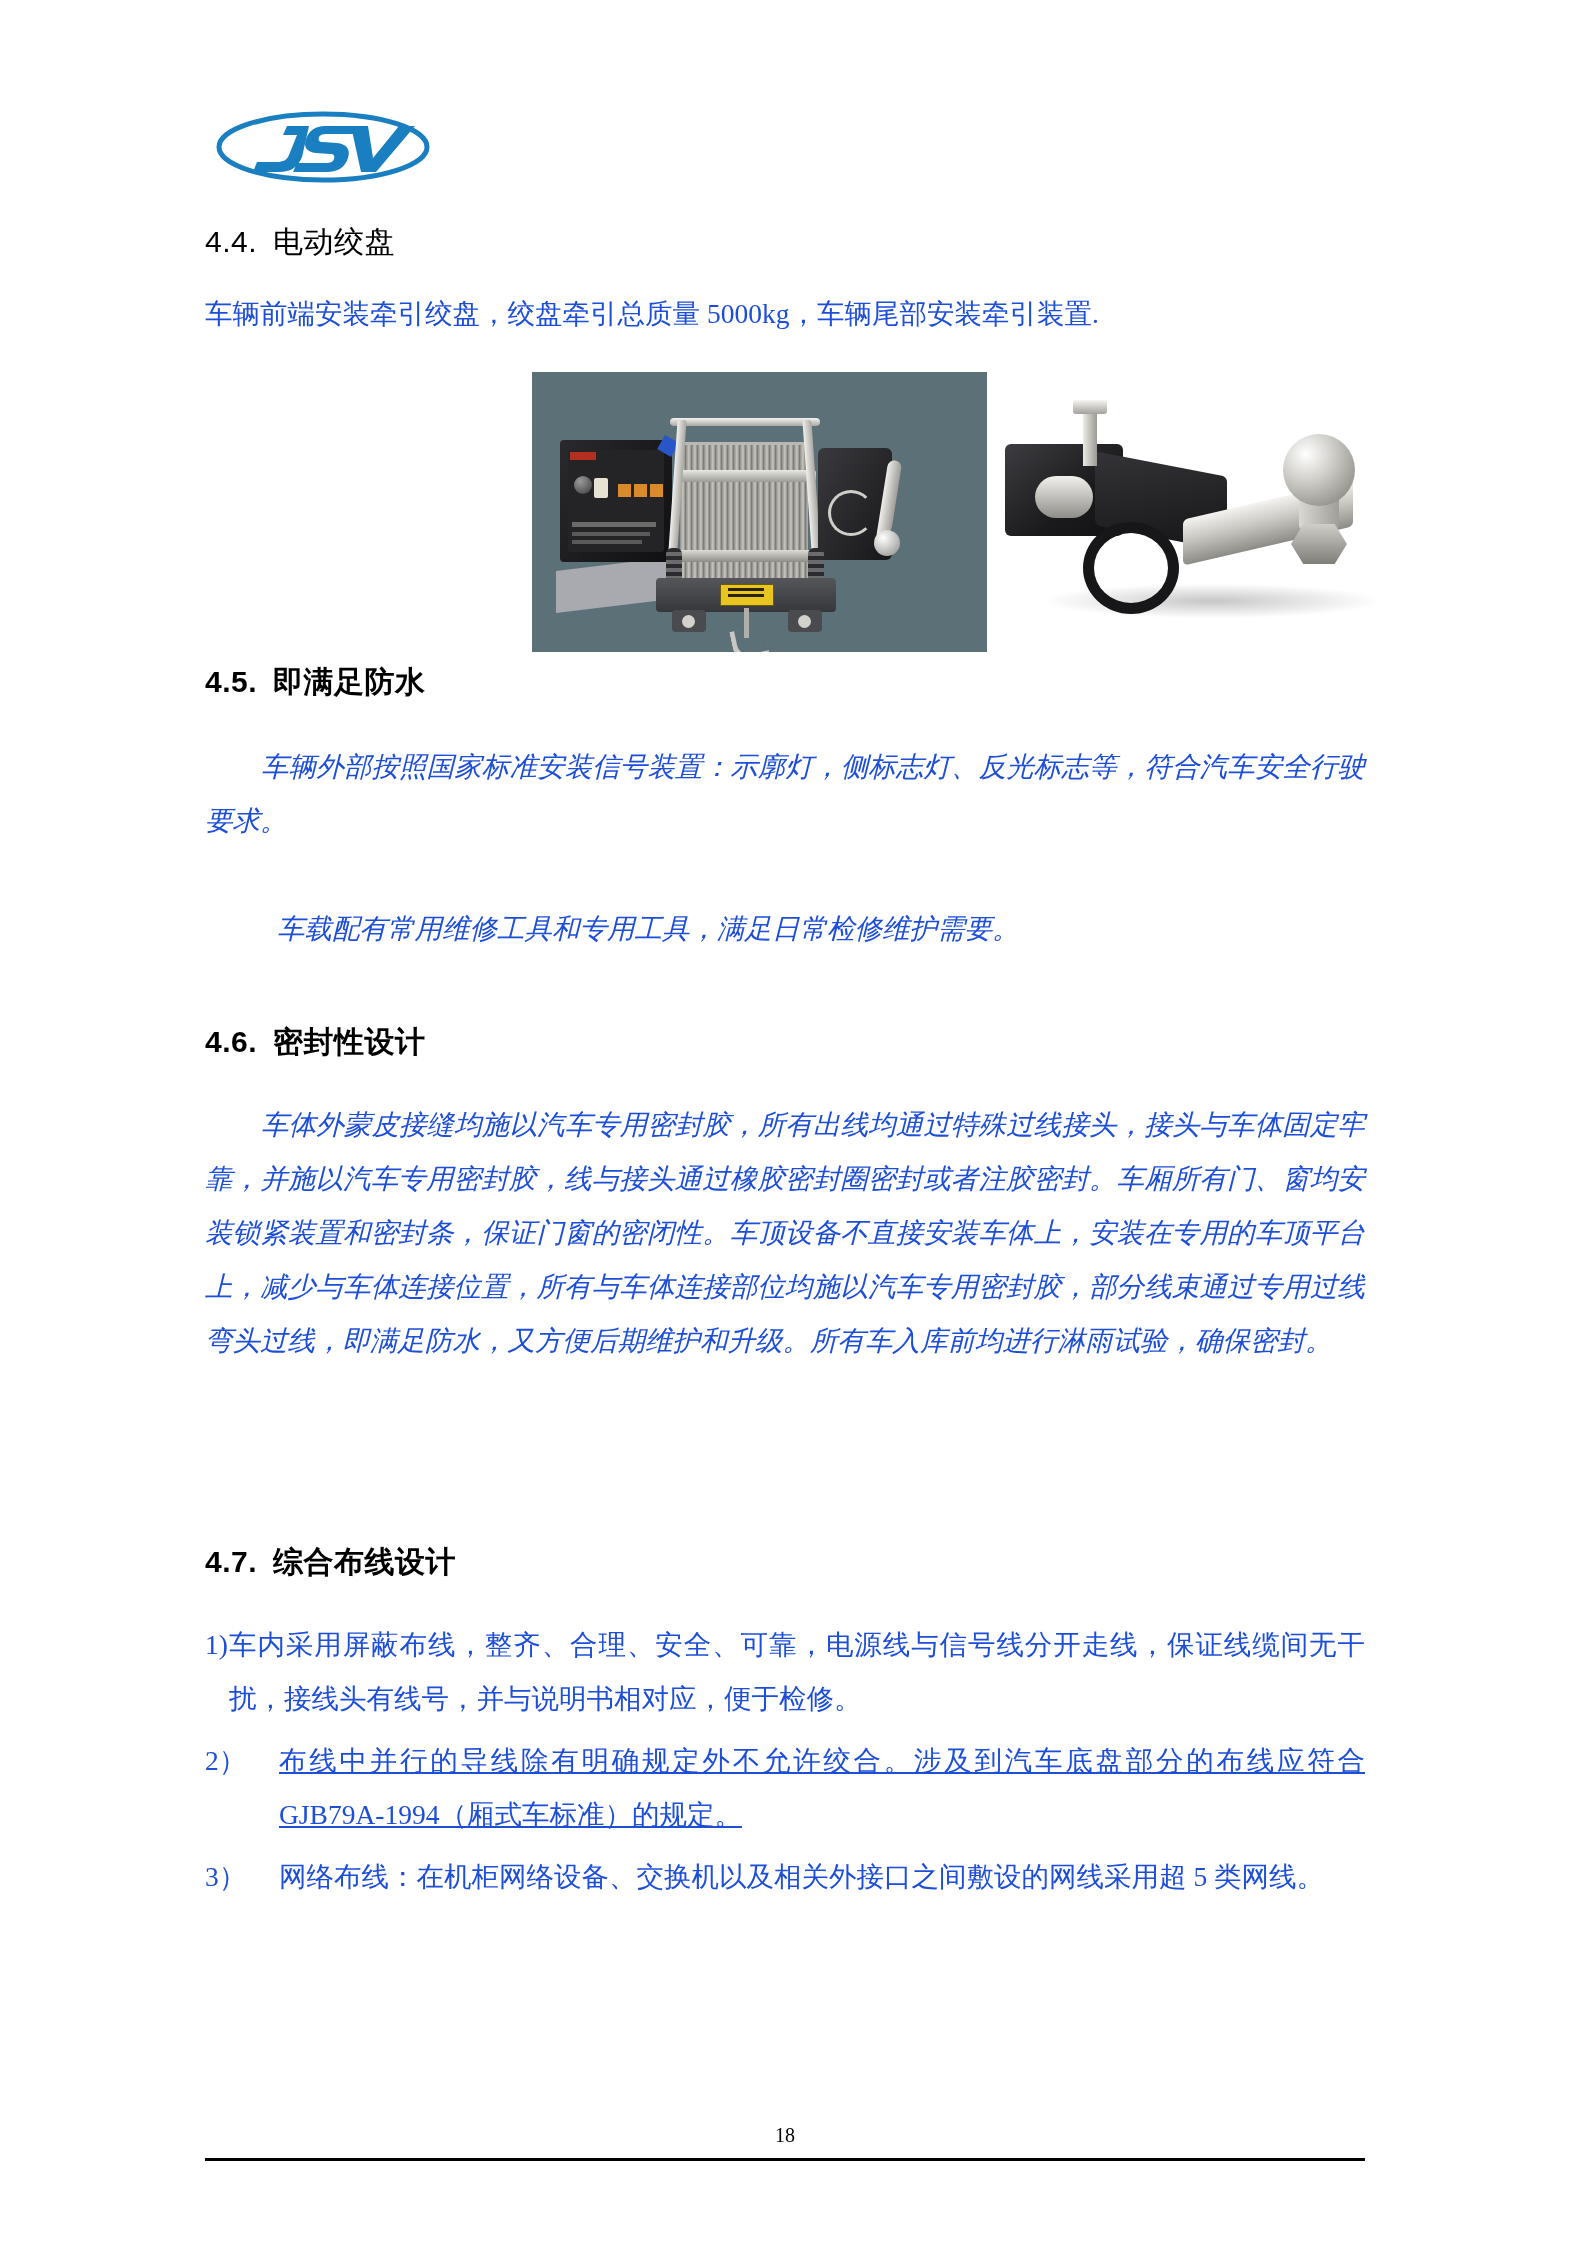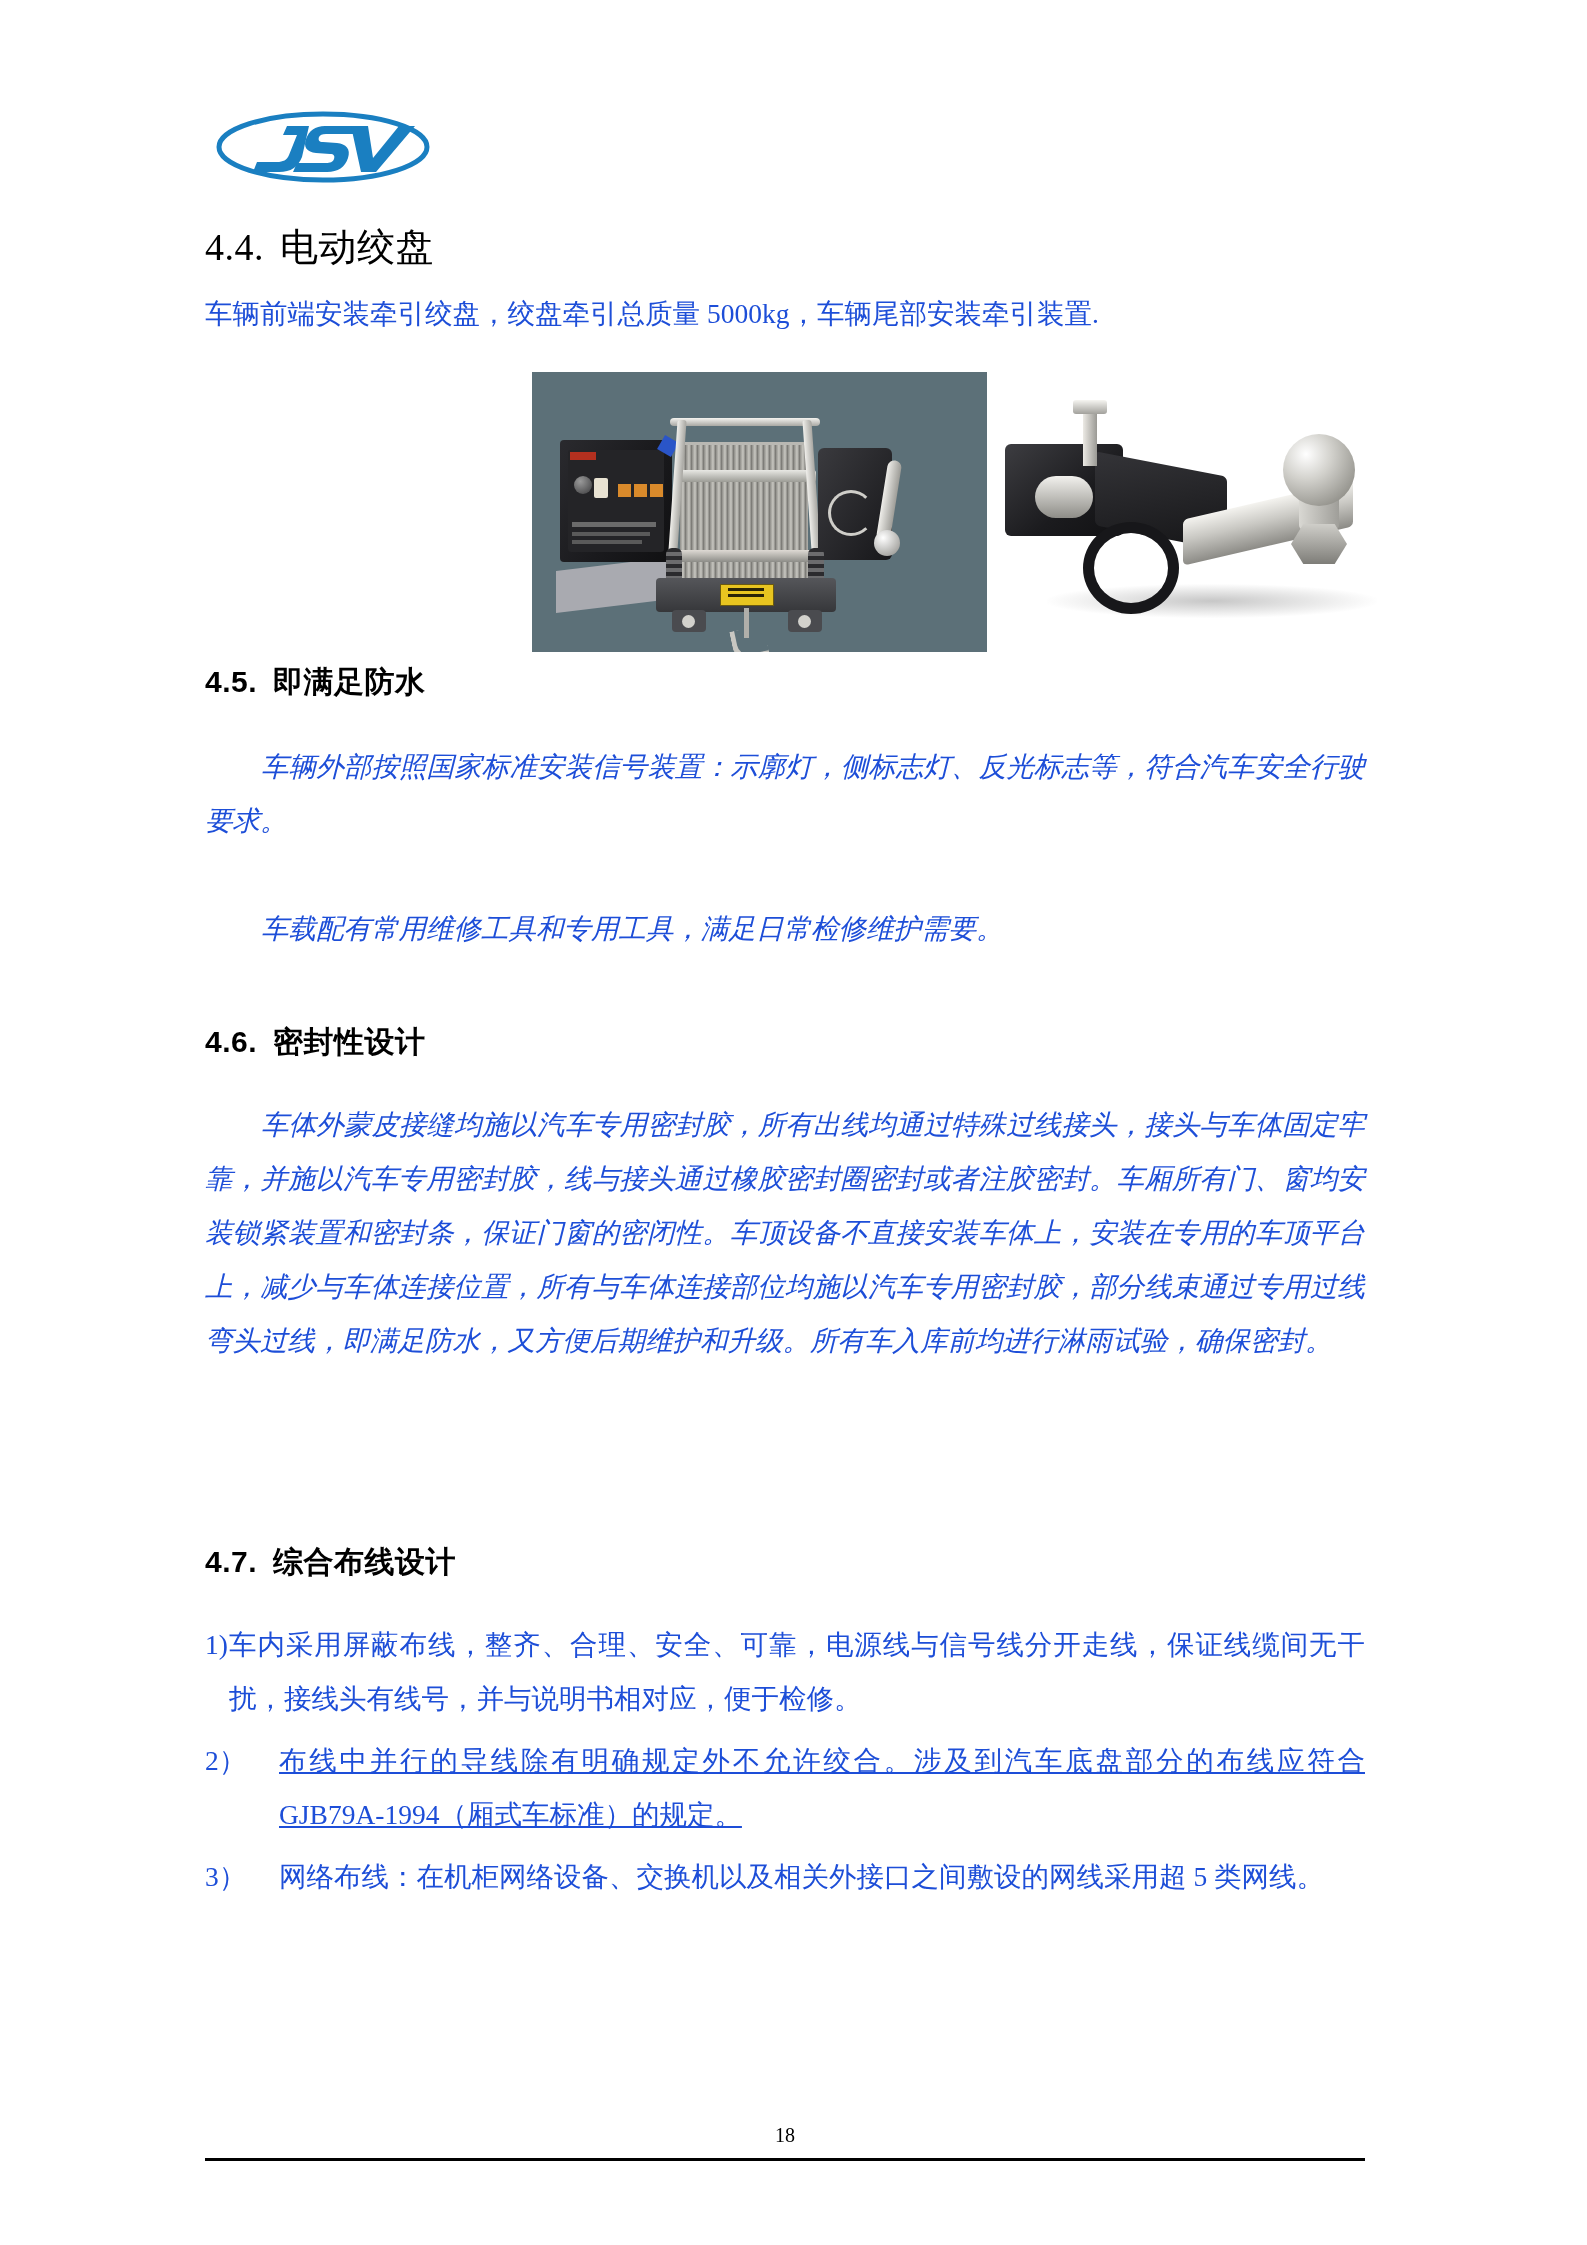--- a/index.html
+++ b/index.html
@@ -29,22 +29,22 @@
     position: absolute;
     left: 8px;
     top: 108px;
     width: 220px;
     height: 78px;
   }
   .logo-wrap svg { display: block; }
 
   
   .h-serif {
-    font-family: Liberation Serif, serif;
-    font-size: 38px;
+    font-family: Liberation Sans, sans-serif;
+    font-size: 30px;
     letter-spacing: 0.5px;
     white-space: nowrap;
     text-align: center;
   }
   .h-sans {
     font-family: "Liberation Sans", "DejaVu Sans", sans-serif;
     font-size: 30px;
     font-weight: bold;
     letter-spacing: 0.5px;
     white-space: nowrap;
@@ -350,21 +350,21 @@
       <div class="ph h-ball-stem"></div>
       <div class="ph h-ball"></div>
       <div class="ph h-nut"></div>
     </div>
 
     <div class="blk h-sans" style="left:0px; top:662px;">
       <span class="h-num">4.5.</span><span>即满足防水</span>
     </div>
 
     <div class="blk para indent" style="left:0px; top:740px; width:1160px;">车辆外部按照国家标准安装信号装置：示廓灯，侧标志灯、反光标志等，符合汽车安全行驶要求。</div>
-    <div class="blk para indent" style="left:0px; top:902px; width:1160px;">车载配有常用维修工具和专用工具，满足日常检修维护需要。</div>
+    <div class="blk para indent" style="left:16px; top:902px; width:1160px;">车载配有常用维修工具和专用工具，满足日常检修维护需要。</div>
 
     <div class="blk h-sans" style="left:0px; top:1022px;">
       <span class="h-num">4.6.</span><span>密封性设计</span>
     </div>
 
     <div class="blk para indent" style="left:0px; top:1098px; width:1160px;">车体外蒙皮接缝均施以汽车专用密封胶，所有出线均通过特殊过线接头，接头与车体固定牢靠，并施以汽车专用密封胶，线与接头通过橡胶密封圈密封或者注胶密封。车厢所有门、窗均安装锁紧装置和密封条，保证门窗的密闭性。车顶设备不直接安装车体上，安装在专用的车顶平台上，减少与车体连接位置，所有与车体连接部位均施以汽车专用密封胶，部分线束通过专用过线弯头过线，即满足防水，又方便后期维护和升级。所有车入库前均进行淋雨试验，确保密封。</div>
 
     <div class="blk h-sans" style="left:0px; top:1542px;">
       <span class="h-num">4.7.</span><span>综合布线设计</span>
     </div>

